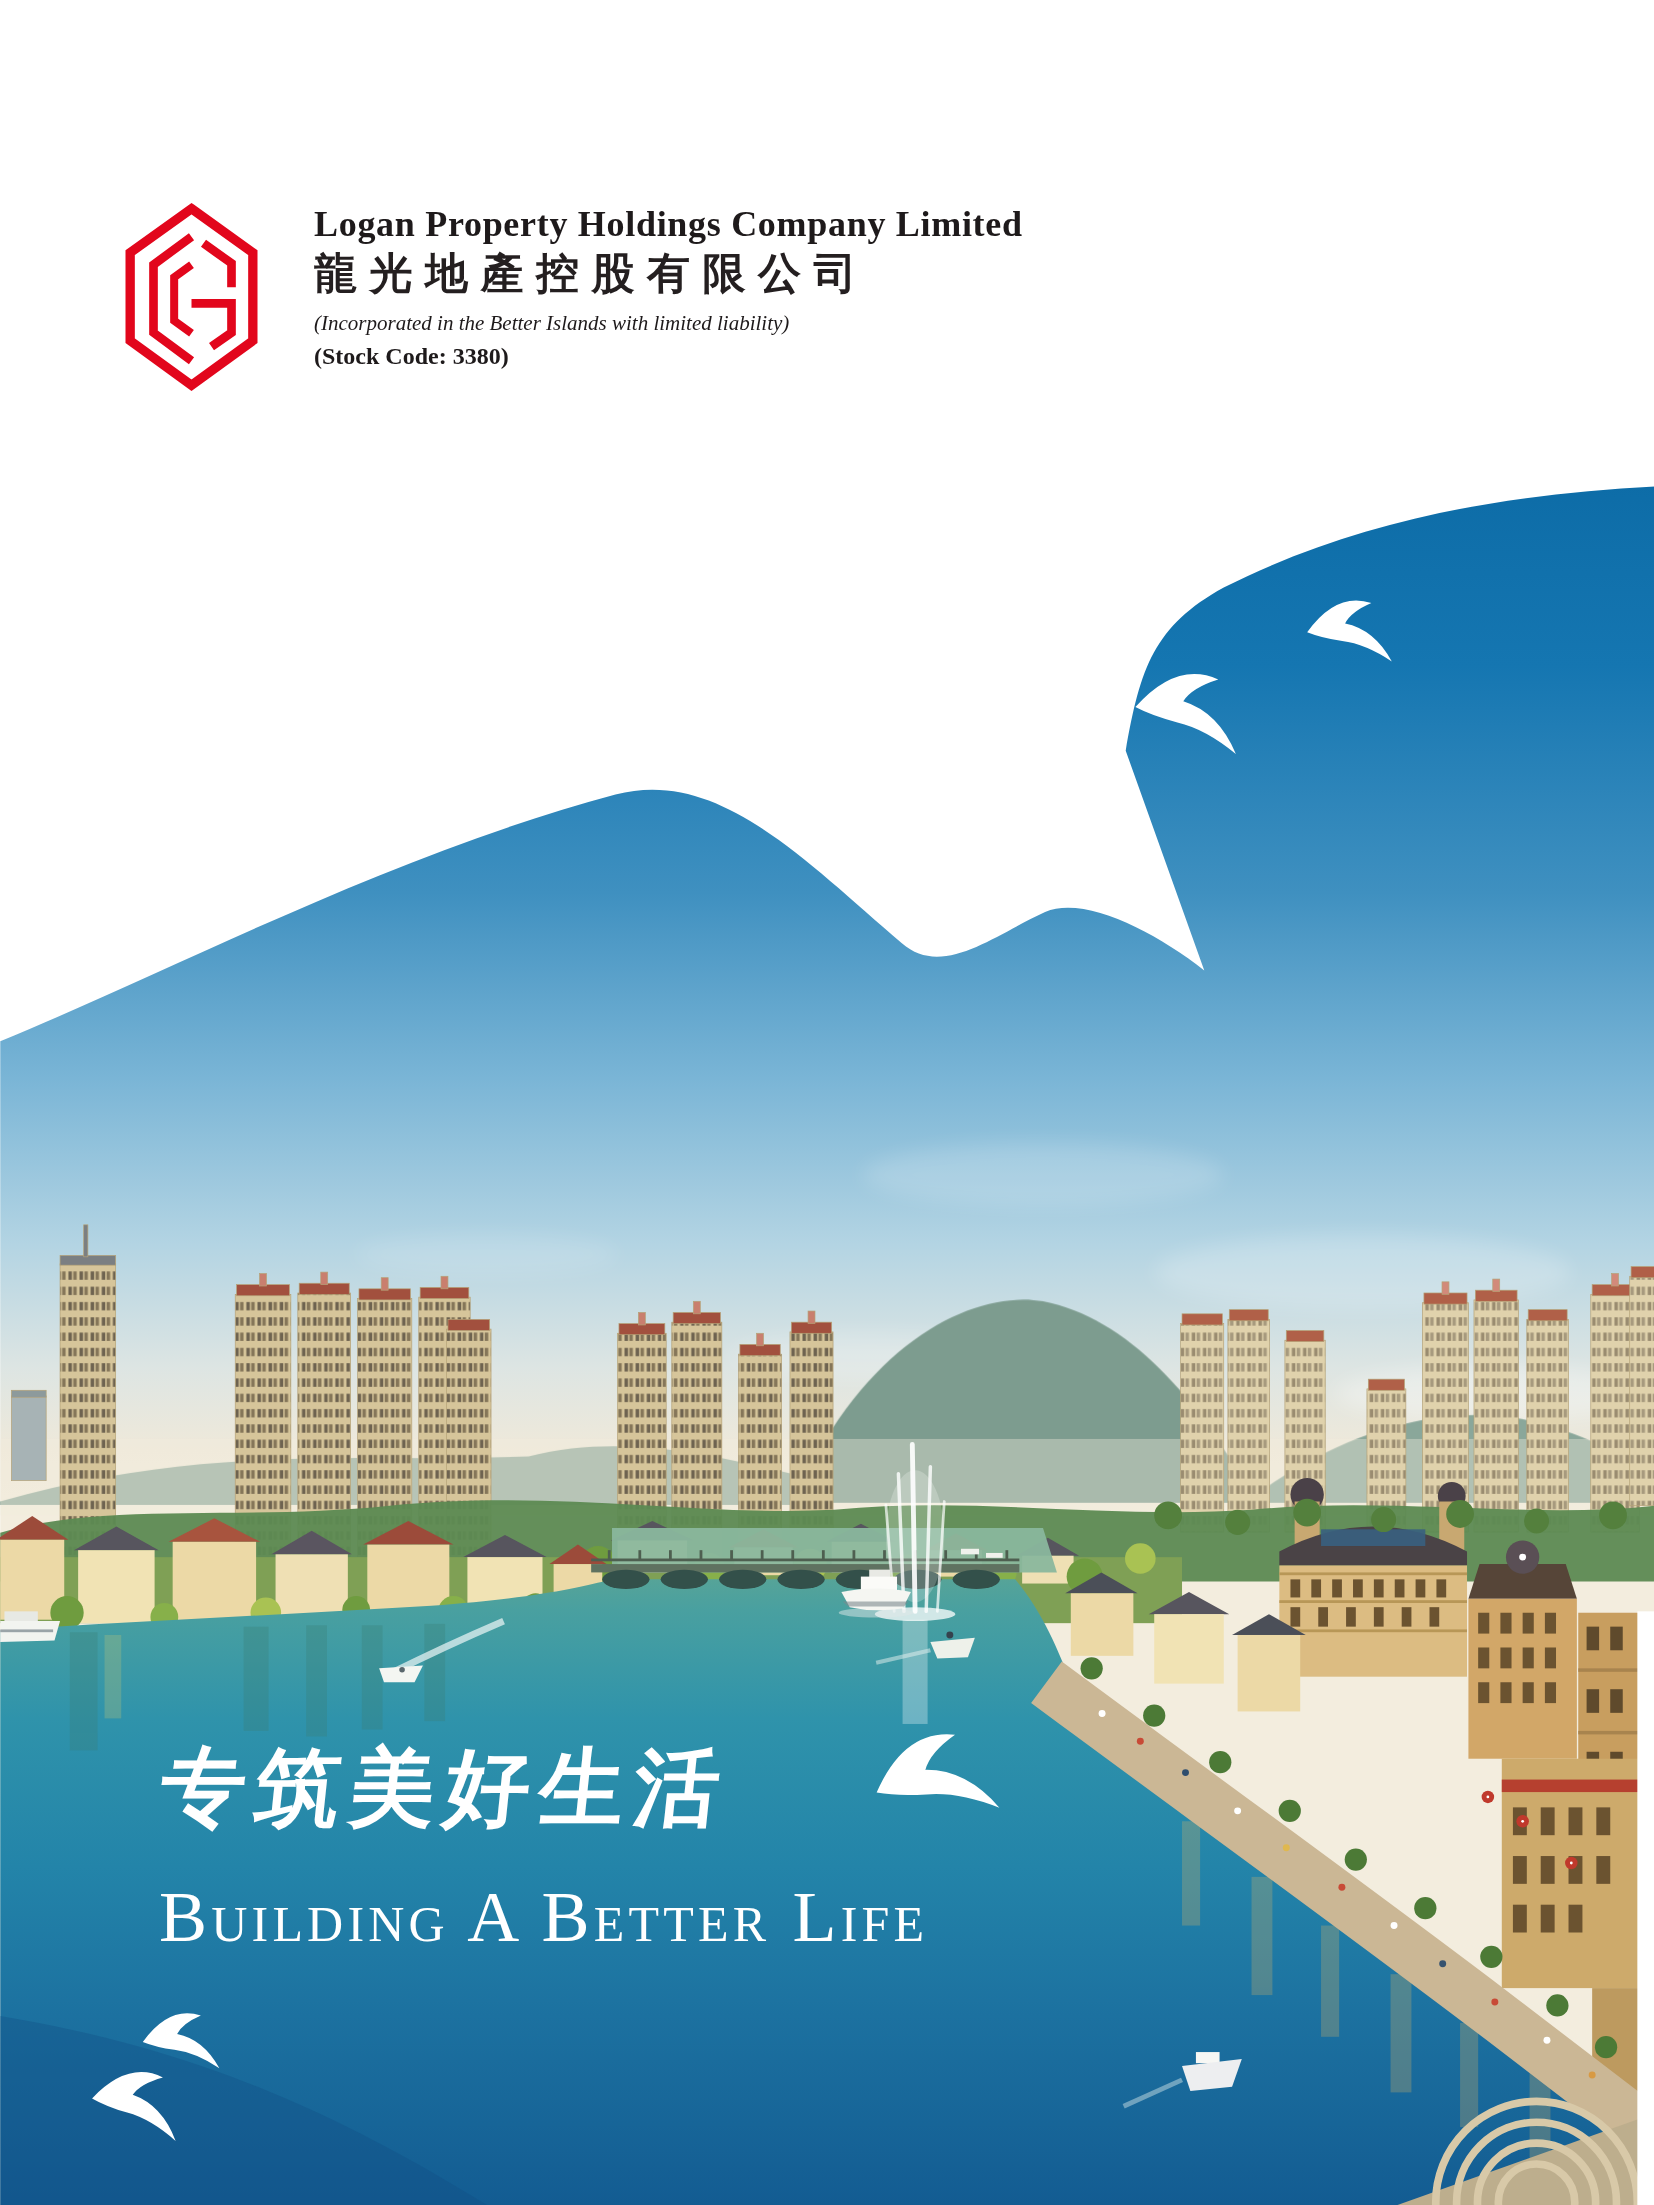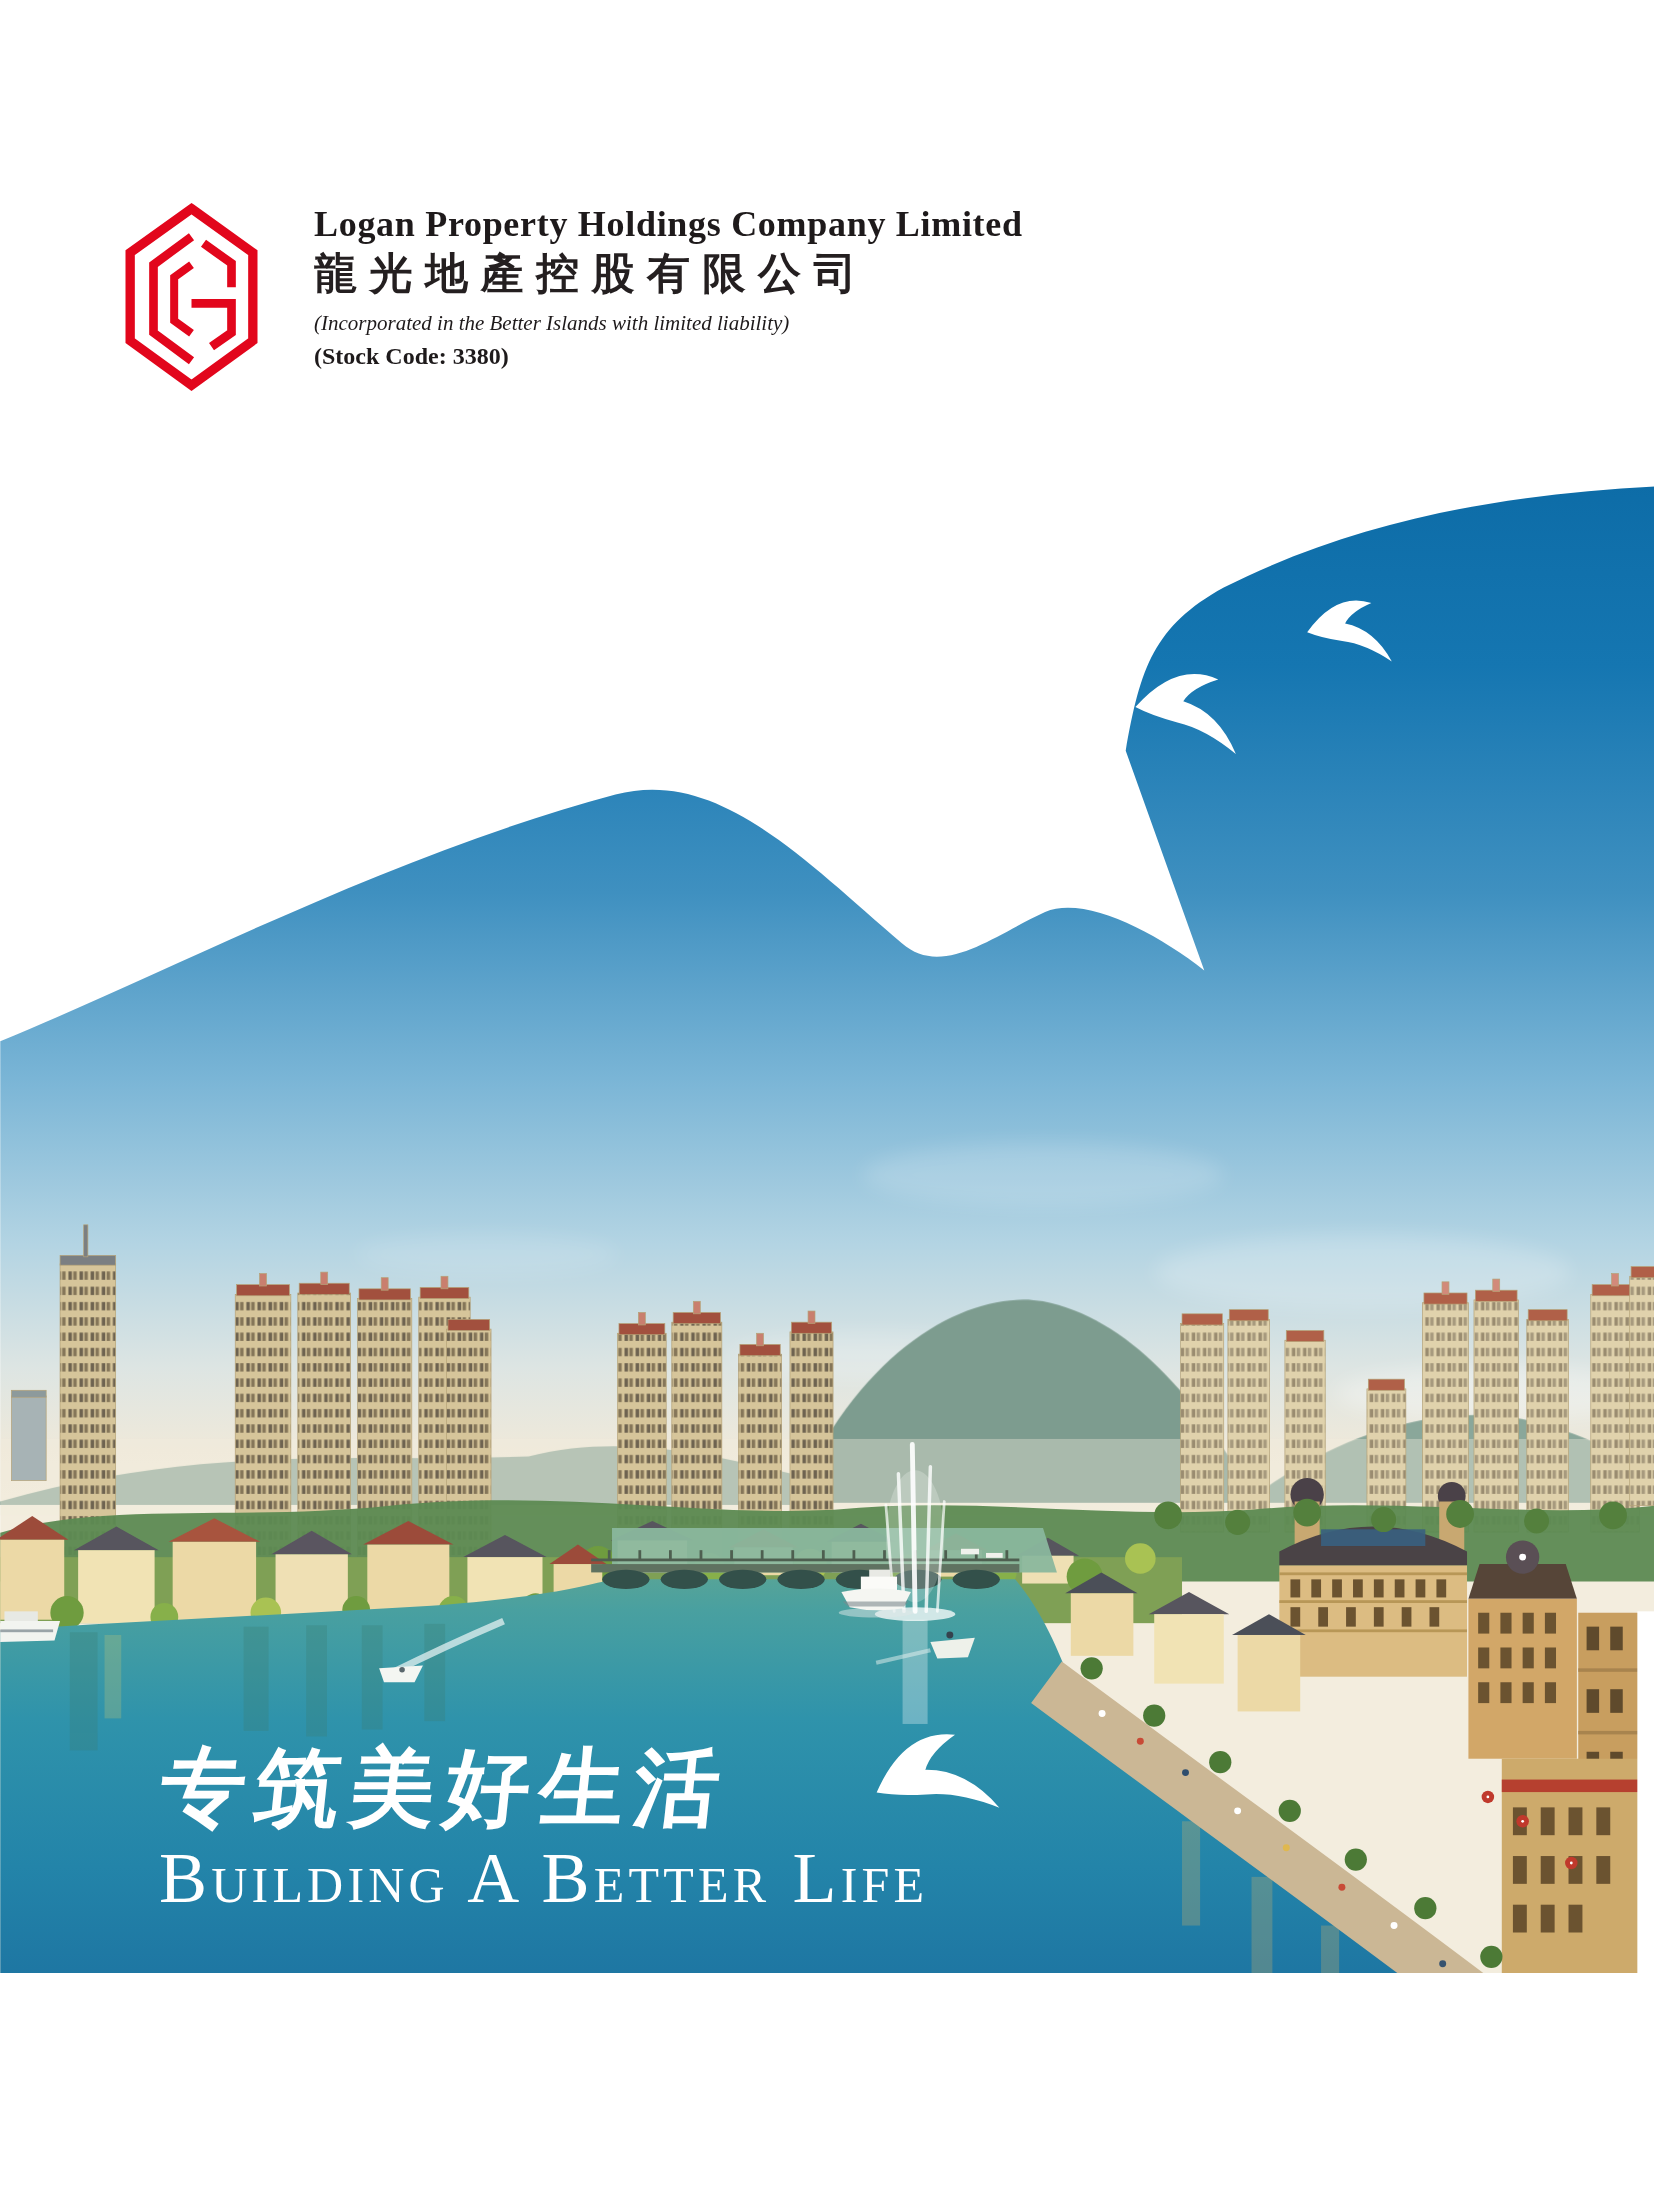--- a/index.html
+++ b/index.html
@@ -1,29 +1,29 @@
 <!DOCTYPE html>
 <html style="font-size:11px"><head>
 <meta charset="utf-8">
 <style>
   html,body{margin:0;padding:0;background:#ffffff;}
   body{width:1655px;height:2205px;font-family:"Liberation Serif","DejaVu Serif",serif;}
-  #page{position:relative;width:1655px;height:1973px;overflow:hidden;background:#ffffff;}
+  #page{position:relative;width:1655px;height:2205px;overflow:hidden;background:#ffffff;}
   .abs{position:absolute;}
   #scene-svg{position:absolute;left:0;top:0;width:1655px;height:2205px;}
   #logo-box{left:124px;top:202px;width:135px;height:190px;}
   #company-en{left:314px;top:203px;font-size:36px;font-weight:bold;color:#1e1a1b;letter-spacing:0.7px;white-space:nowrap;}
   #company-zh{left:314px;top:245px;font-size:43px;font-weight:bold;color:#241f20;letter-spacing:12.5px;white-space:nowrap;
               font-family:"Liberation Serif","DejaVu Sans",serif;}
   #inc-note{left:314px;top:311px;font-size:21px;font-style:italic;color:#1e1a1b;white-space:nowrap;}
   #stock-code{left:314px;top:343px;font-size:24px;font-weight:bold;color:#1e1a1b;white-space:nowrap;}
   #report-title{left:316px;top:466px;font-size:54px;font-variant:small-caps;color:#17697d;letter-spacing:2.8px;white-space:nowrap;}
   #slogan-zh{left:161px;top:1731px;font-size:85px;font-weight:bold;color:#ffffff;letter-spacing:9.7px;white-space:nowrap;
              font-family:"Liberation Serif","DejaVu Sans",serif;transform:skewX(-6deg);}
-  #slogan-en{left:159px;top:1837px;font-size:72px;font-variant:small-caps;color:#ffffff;letter-spacing:4.2px;white-space:nowrap;}
+  #slogan-en{left:159px;top:1876px;font-size:72px;font-variant:small-caps;color:#ffffff;letter-spacing:4.2px;white-space:nowrap;}
 </style>
 </head>
 <body>
 
 <div id="page">
 
   <svg id="scene-svg" viewBox="0 0 2380 3172" xmlns="http://www.w3.org/2000/svg">
     <defs>
       <linearGradient id="skyGrad" gradientUnits="userSpaceOnUse" x1="0" y1="690" x2="0" y2="2175">
         <stop offset="0" stop-color="#0d6ca7"></stop>

